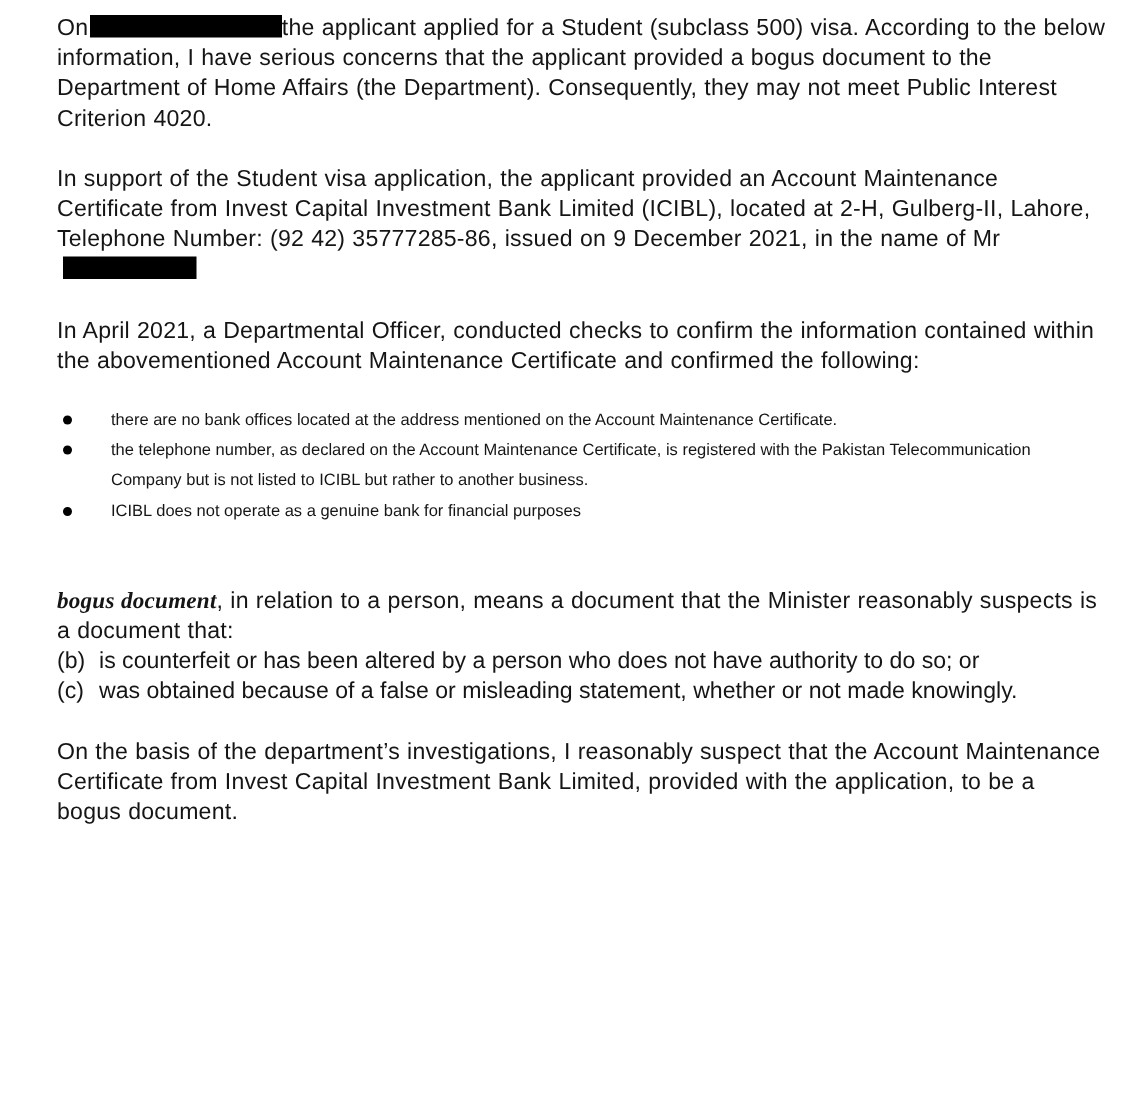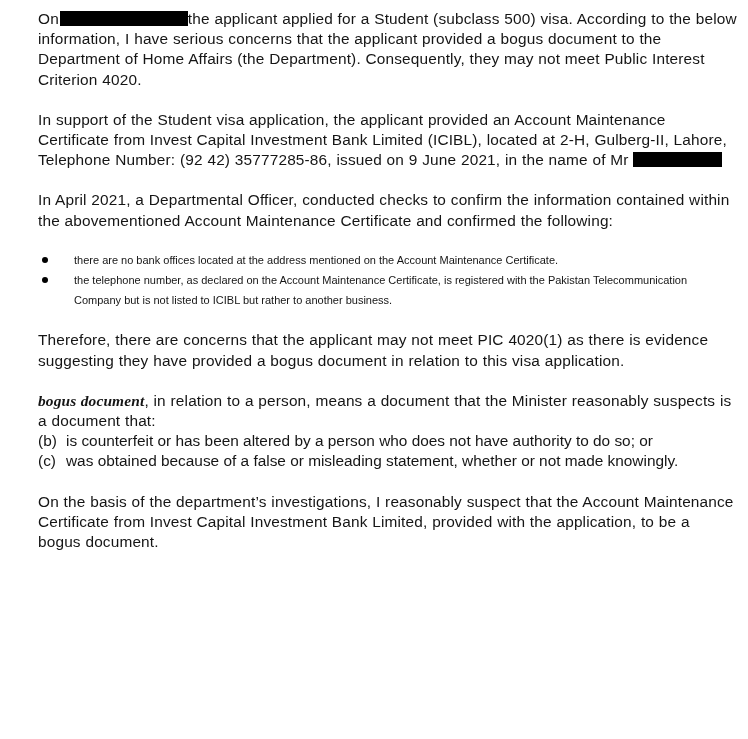--- a/index.html
+++ b/index.html
@@ -109,37 +109,37 @@
 </head>
 <body>
 
 <div class="page">
   <div class="doc-body">
 
     <p class="para"><span>On</span><span class="redaction first"></span><span>the applicant applied for a Student (subclass 500) visa. According to the below information, I have serious concerns that the applicant provided a bogus document to the Department of Home Affairs (the Department). Consequently, they may not meet Public Interest Criterion 4020.</span></p>
 
     <div class="gap-para"></div>
 
-    <p class="para"><span>In support of the Student visa application, the applicant provided an Account Maintenance Certificate from Invest Capital Investment Bank Limited (ICIBL), located at 2-H, Gulberg-II, Lahore, Telephone Number: (92 42) 35777285-86, issued on 9 June 2021, in the name of</span>
+    <p class="para"><span>In support of the Student visa application, the applicant provided an Account Maintenance Certificate from Invest Capital Investment Bank Limited (ICIBL), located at 2-H, Gulberg-II, Lahore, Telephone Number: (92 42) 35777285-86, issued on 9 December 2021, in the name of</span>
       <span>Mr</span><span class="redaction second"></span></p>
 
     <div class="gap-para"></div>
 
     <p class="para">In April 2021, a Departmental Officer, conducted checks to confirm the information contained within the abovementioned Account Maintenance Certificate and confirmed the following:</p>
 
     <div class="gap-small"></div>
 
     <ul class="bullets">
       <li><span class="dot"></span><span>there are no bank offices located at the address mentioned on the Account Maintenance Certificate.</span></li>
       <li><span class="dot"></span><span>the telephone number, as declared on the Account Maintenance Certificate, is registered with the Pakistan Telecommunication Company but is not listed to ICIBL but rather to another business.</span></li>
+      <li><span class="dot"></span><span>ICIBL does not operate as a genuine bank for financial purposes</span></li>
     </ul>
 
     <div class="gap-para"></div>
 
-    <p class="para">Therefore, there are concerns that the applicant may not meet PIC 4020(1) as there is evidence suggesting they have provided a bogus document in relation to this visa application.</p>
 
     <div class="gap-para"></div>
 
     <p class="para"><span class="definition-term">bogus document</span><span>, in relation to a person, means a document that the Minister reasonably suspects is a document that:</span></p>
 
     <div class="lettered">
       <span class="row"><span class="marker">(b)</span><span>is counterfeit or has been altered by a person who does not have authority to do so; or</span></span>
       <span class="row"><span class="marker">(c)</span><span>was obtained because of a false or misleading statement, whether or not made knowingly.</span></span>
     </div>
 

